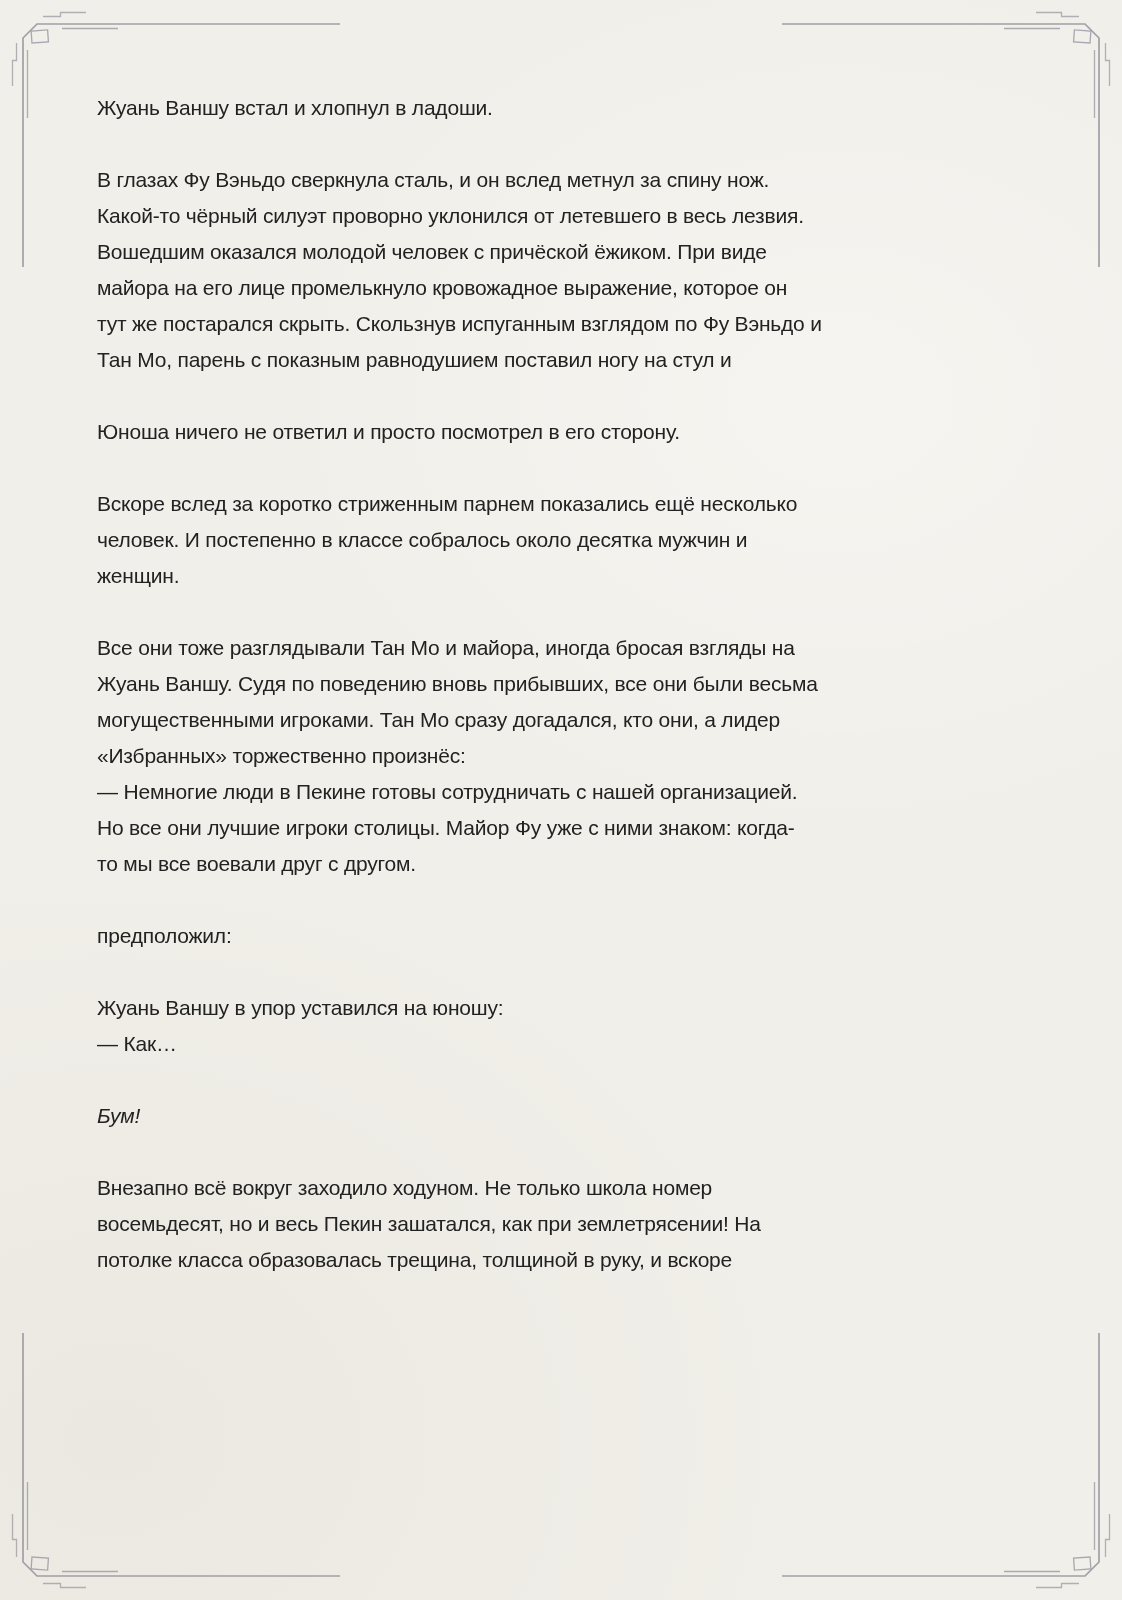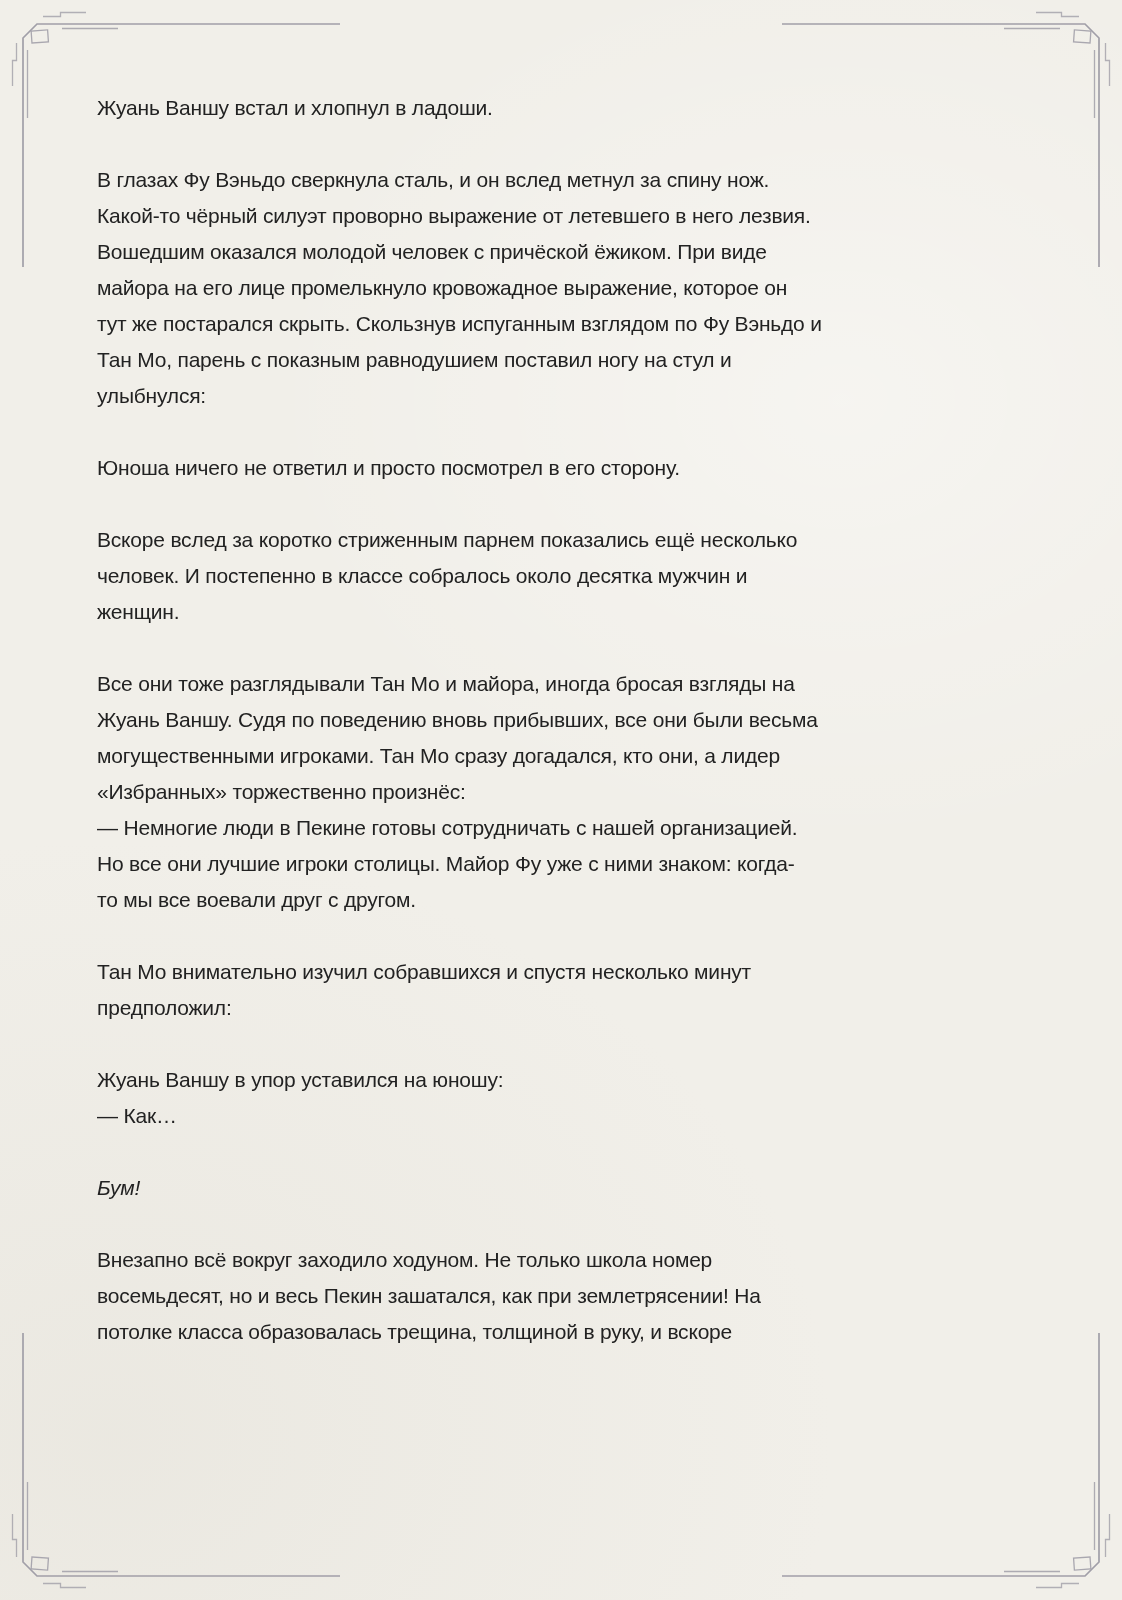--- a/index.html
+++ b/index.html
@@ -92,46 +92,44 @@
         <use href="#corner-ornament"></use>
       </svg>
   </div>
 
   <div class="text-content">
       <div class="paragraph">
         <div class="text-line">Жуань Ваншу встал и хлопнул в ладоши.</div>
       </div>
       <div class="paragraph">
         <div class="text-line">В глазах Фу Вэньдо сверкнула сталь, и он вслед метнул за спину нож.</div>
-        <div class="text-line">Какой-то чёрный силуэт проворно выражение от летевшего в него лезвия.</div>
+        <div class="text-line">Какой-то чёрный силуэт проворно уклонился от летевшего в весь лезвия.</div>
         <div class="text-line">Вошедшим оказался молодой человек с причёской ёжиком. При виде</div>
         <div class="text-line">майора на его лице промелькнуло кровожадное выражение, которое он</div>
         <div class="text-line">тут же постарался скрыть. Скользнув испуганным взглядом по Фу Вэньдо и</div>
         <div class="text-line">Тан Мо, парень с показным равнодушием поставил ногу на стул и</div>
-        <div class="text-line">улыбнулся:</div>
       </div>
       <div class="paragraph">
         <div class="text-line">Юноша ничего не ответил и просто посмотрел в его сторону.</div>
       </div>
       <div class="paragraph">
         <div class="text-line">Вскоре вслед за коротко стриженным парнем показались ещё несколько</div>
         <div class="text-line">человек. И постепенно в классе собралось около десятка мужчин и</div>
         <div class="text-line">женщин.</div>
       </div>
       <div class="paragraph">
         <div class="text-line">Все они тоже разглядывали Тан Мо и майора, иногда бросая взгляды на</div>
         <div class="text-line">Жуань Ваншу. Судя по поведению вновь прибывших, все они были весьма</div>
         <div class="text-line">могущественными игроками. Тан Мо сразу догадался, кто они, а лидер</div>
         <div class="text-line">«Избранных» торжественно произнёс:</div>
         <div class="text-line">— Немногие люди в Пекине готовы сотрудничать с нашей организацией.</div>
         <div class="text-line">Но все они лучшие игроки столицы. Майор Фу уже с ними знаком: когда-</div>
         <div class="text-line">то мы все воевали друг с другом.</div>
       </div>
       <div class="paragraph">
-        <div class="text-line">Тан Мо внимательно изучил собравшихся и спустя несколько минут</div>
         <div class="text-line">предположил:</div>
       </div>
       <div class="paragraph">
         <div class="text-line">Жуань Ваншу в упор уставился на юношу:</div>
         <div class="text-line">— Как…</div>
       </div>
       <div class="paragraph italic">
         <div class="text-line">Бум!</div>
       </div>
       <div class="paragraph">

